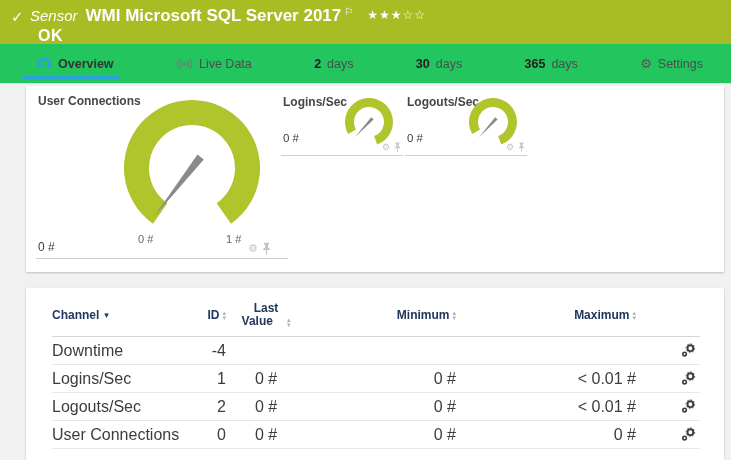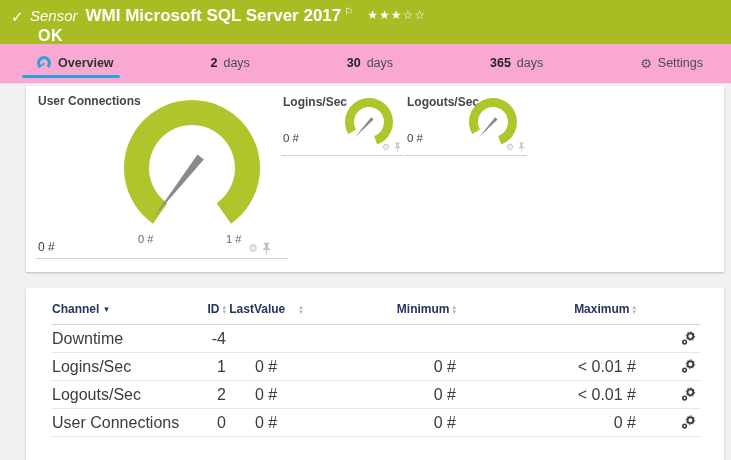--- a/index.html
+++ b/index.html
@@ -10,21 +10,21 @@
   .titlebar { height:44px; background:#a8bc24; color:#fff; position:relative; }
   .check { position:absolute; left:11px; top:8px; font-size:15px; font-weight:bold; }
   .titleline { position:absolute; left:30px; top:6px; white-space:nowrap; }
   .kind { font-style:italic; font-size:15px; margin-right:8px; }
   .sname { font-weight:bold; font-size:17px; }
   .flag { font-size:10px; vertical-align:super; margin-left:3px; }
   .stars { font-size:12px; margin-left:14px; letter-spacing:1px; vertical-align:2px; }
   .okstatus { position:absolute; left:38px; top:27px; font-size:16px; font-weight:bold; letter-spacing:.5px; }
 
   
-  .tabbar { height:40px; background:#f9a8d4; display:flex; align-items:flex-end;
+  .tabbar { height:40px; background:#22c55e; display:flex; align-items:center;
     justify-content:space-between; padding:0 28px 0 36px; border-bottom:1px solid #e3e3e3; }
   .tab { position:relative; display:flex; align-items:center; gap:6px; height:40px;
     font-size:12.5px; color:#4d4d4d; cursor:pointer; }
   .tab .num { font-weight:bold; color:#222; }
   .tab.active { color:#333; font-weight:bold; }
   .tab.active::after { content:""; position:absolute; left:-14px; right:-6px; bottom:5px;
     height:3px; background:#2aa3dc; border-radius:2px; }
   .tabicon { display:inline-flex; align-items:center; }
   .gearglyph { font-size:13px; color:#555; }
 
@@ -57,21 +57,21 @@
   .tblhead, .trow { display:grid; grid-template-columns:140px 34px 80px 150px 180px 1fr;
     margin:0 24px 0 26px; align-items:center; }
   .tblhead { padding-top:14px; padding-bottom:8px; border-bottom:1px solid #d6d6d6;
     font-size:12px; font-weight:bold; color:#22365e; }
   .trow { height:28px; border-bottom:1px solid #e8e8e8; font-size:16px; color:#3c3c3c; }
   .c-right { text-align:right; justify-self:end; }
   .c-center { text-align:center; justify-self:center; }
   .c-edit { justify-self:center; padding-left:40px; }
   .hcell { display:flex; align-items:center; gap:3px; }
   .hcell.c-right { justify-content:flex-end; }
-  .hcell.c-center { flex-direction:row; gap:0; line-height:13px; }
+  .hcell.c-center { flex-direction:column; gap:0; line-height:13px; }
   .h2line { display:flex; align-items:center; gap:14px; }
   .sort { display:inline-flex; flex-direction:column; font-size:7px; line-height:5px; color:#b3b3b3; }
   .chan-arrow { font-size:9px; color:#22365e; margin-left:2px; }
   .editbtn { cursor:pointer; display:inline-flex; }
 </style>
 </head>
 <body>
 
 <div class="titlebar">
   <span class="check">✓</span>
@@ -83,20 +83,32 @@
 
 <div class="tabbar">
   <div class="tab active">
     <span class="tabicon">
       <svg width="16" height="14" viewBox="-8 -7 16 14">
         <path d="M 4.95 4.95 A 7 7 0 1 0 -4.95 4.95 L -2.69 2.69 A 3.8 3.8 0 1 1 2.69 2.69 Z" fill="#2aa3dc"></path>
         <polygon points="-5.6,5.6 -0.6,-0.4 0.9,1.1" fill="#2aa3dc"></polygon>
       </svg>
     </span>
     <span>Overview</span>
+  </div>
+  <div class="tab">
+    <span class="tabicon">
+      <svg width="17" height="12" viewBox="0 0 17 12">
+        <circle cx="8.5" cy="6" r="1.6" fill="#777"></circle>
+        <path d="M5.9 2.9 A4.2 4.2 0 0 0 5.9 9.1" fill="none" stroke="#777" stroke-width="1.1"></path>
+        <path d="M3.6 1.1 A6.8 6.8 0 0 0 3.6 10.9" fill="none" stroke="#777" stroke-width="1.1"></path>
+        <path d="M11.1 2.9 A4.2 4.2 0 0 1 11.1 9.1" fill="none" stroke="#777" stroke-width="1.1"></path>
+        <path d="M13.4 1.1 A6.8 6.8 0 0 1 13.4 10.9" fill="none" stroke="#777" stroke-width="1.1"></path>
+      </svg>
+    </span>
+    <span>Live Data</span>
   </div>
   <div class="tab">
     <span class="num">2</span>
     <span>days</span>
   </div>
   <div class="tab">
     <span class="num">30</span>
     <span>days</span>
   </div>
   <div class="tab">

